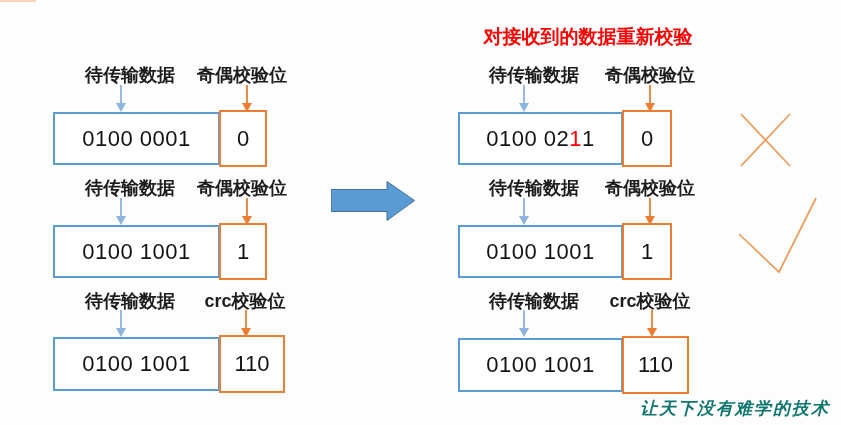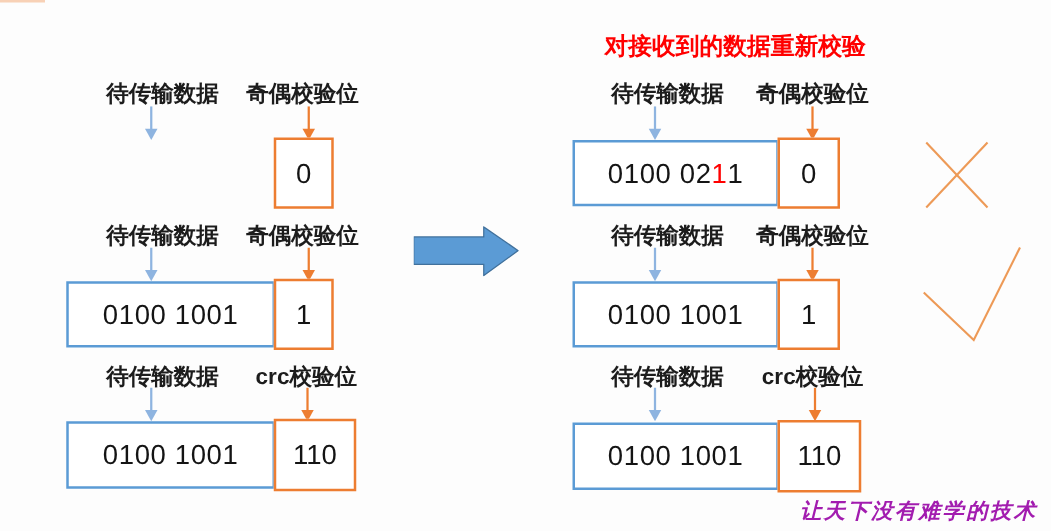--- a/index.html
+++ b/index.html
@@ -9,21 +9,21 @@
   .title{position:absolute;font-size:19px;font-weight:bold;color:#ff0000;text-align:center;white-space:nowrap;}
   .lbl{position:absolute;font-size:18px;font-weight:600;color:#1c1c1c;text-align:center;white-space:nowrap;}
   .val-box{position:absolute;border:2px solid #5b9bd5;background:#ffffff;display:flex;align-items:center;justify-content:center;
            font-size:22px;font-weight:500;color:#141414;letter-spacing:0.5px;box-sizing:border-box;}
   .chk-box{position:absolute;border:2px solid #ed7d31;background:#ffffff;display:flex;align-items:center;justify-content:center;
            font-size:22px;font-weight:500;color:#141414;box-sizing:border-box;z-index:2;}
   .darr{position:absolute;width:12px;height:27px;}
   .mid-label{position:absolute;font-size:20px;color:#1c1c1c;font-weight:600;white-space:nowrap;}
   .note{position:absolute;font-size:18px;line-height:24.5px;font-weight:bold;color:#ff0f0f;white-space:pre-line;}
   .watermark{position:absolute;font-family:"Liberation Serif","DejaVu Serif",serif;font-style:italic;
-             font-size:17px;font-weight:bold;color:#a21caf;letter-spacing:2px;white-space:nowrap;}
+             font-size:17px;font-weight:bold;color:#0f766e;letter-spacing:2px;white-space:nowrap;}
   .edge-artifact{position:absolute;left:0;top:0;width:36px;height:2px;background:rgba(237,125,49,0.35);}
   .err{color:#ff0000;}
   svg{display:block;}
 </style>
 </head>
 <body>
 
 <div id="stage">
 
   <div class="edge-artifact"></div>
@@ -33,20 +33,21 @@
   <div class="lbl" style="left:80px;top:63px;width:100px;">待传输数据</div>
   <div class="lbl" style="left:192px;top:63px;width:100px;">奇偶校验位</div>
   <svg class="darr" style="left:115px;top:85px;" viewBox="0 0 12 27">
       <line x1="6" y1="0" x2="6" y2="19" stroke="#8eb4e0" stroke-width="1.8"></line>
       <polygon points="1,18 11,18 6,27" fill="#8eb4e0"></polygon>
     </svg>
   <svg class="darr" style="left:241px;top:85px;" viewBox="0 0 12 27">
       <line x1="6" y1="0" x2="6" y2="19" stroke="#ed7d31" stroke-width="1.8"></line>
       <polygon points="1,18 11,18 6,27" fill="#ed7d31"></polygon>
     </svg>
+  <div class="val-box" style="left:53px;top:112px;width:167px;height:53px;">0100 0001</div>
   <div class="chk-box" style="left:219px;top:110px;width:48px;height:57px;">0</div>
 
   <div class="lbl" style="left:80px;top:176px;width:100px;">待传输数据</div>
   <div class="lbl" style="left:192px;top:176px;width:100px;">奇偶校验位</div>
   <svg class="darr" style="left:115px;top:198px;" viewBox="0 0 12 27">
       <line x1="6" y1="0" x2="6" y2="19" stroke="#8eb4e0" stroke-width="1.8"></line>
       <polygon points="1,18 11,18 6,27" fill="#8eb4e0"></polygon>
     </svg>
   <svg class="darr" style="left:241px;top:198px;" viewBox="0 0 12 27">
       <line x1="6" y1="0" x2="6" y2="19" stroke="#ed7d31" stroke-width="1.8"></line>

